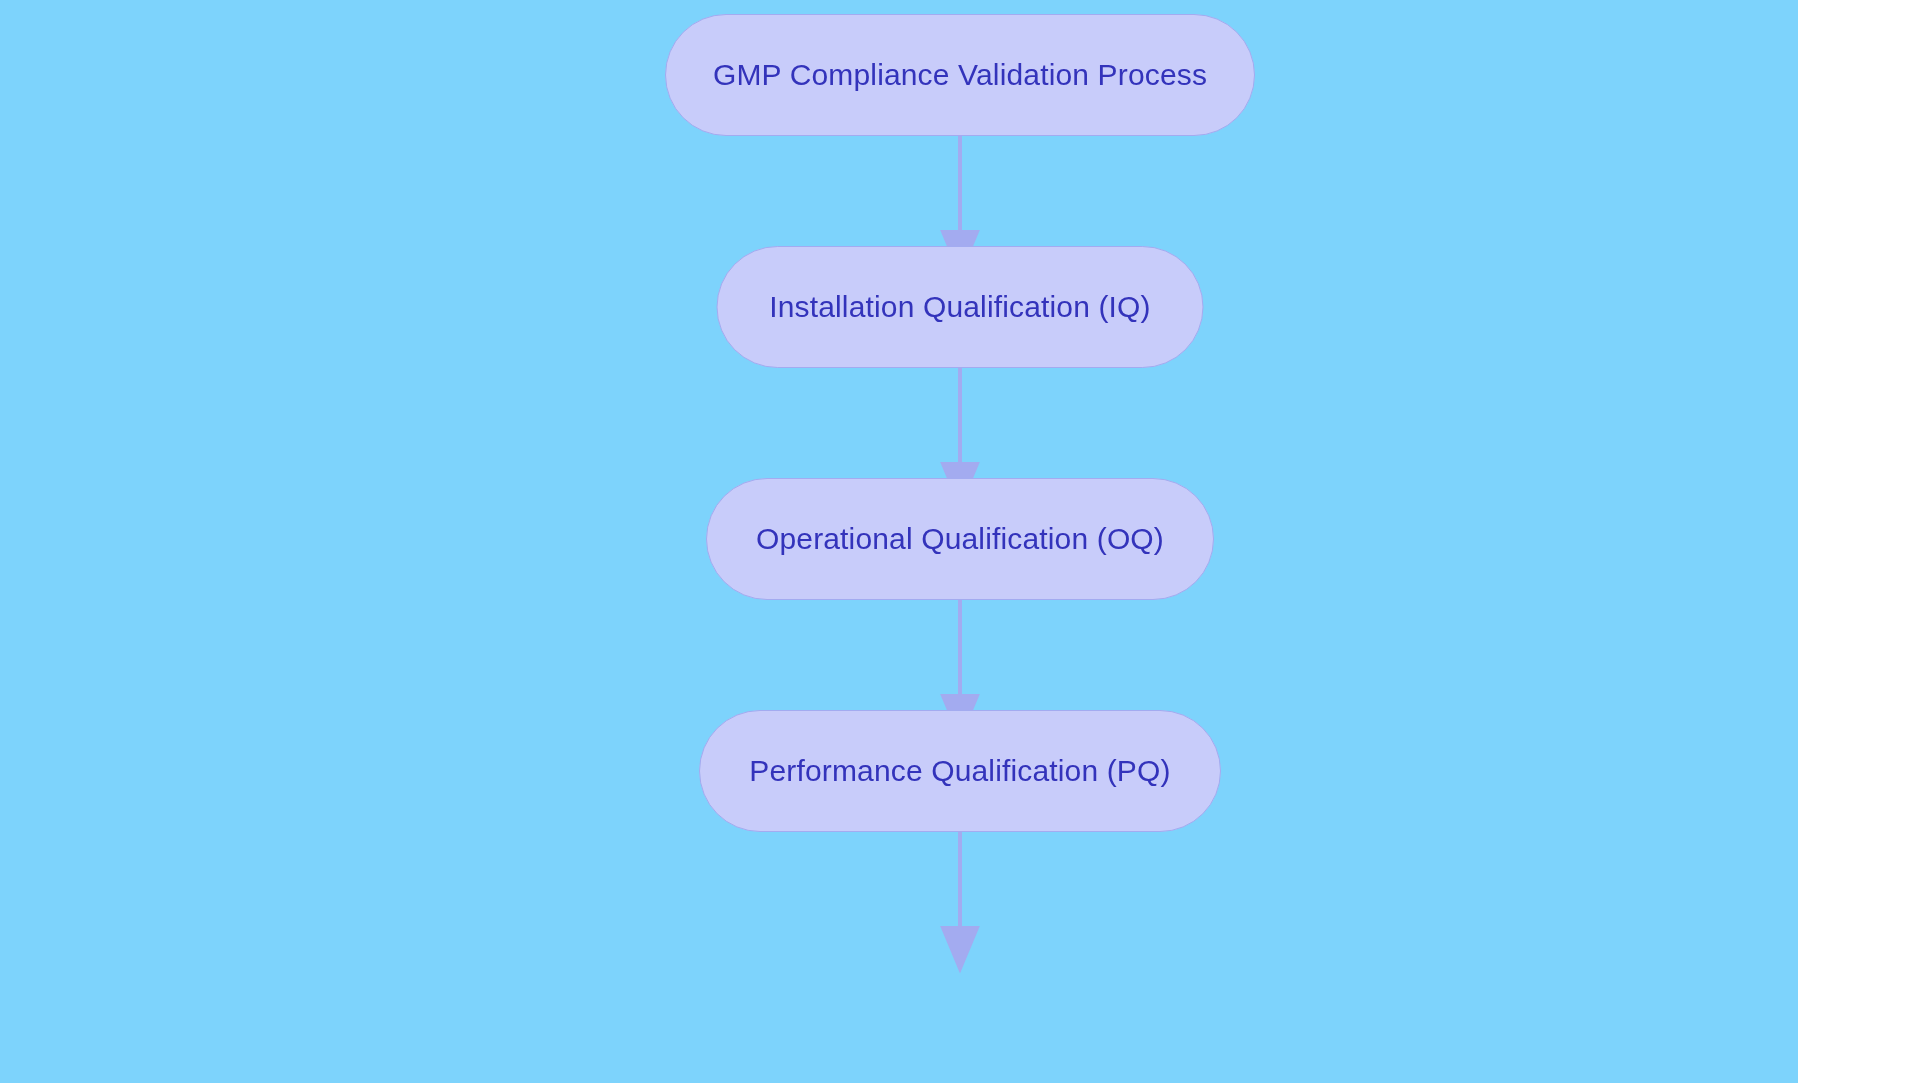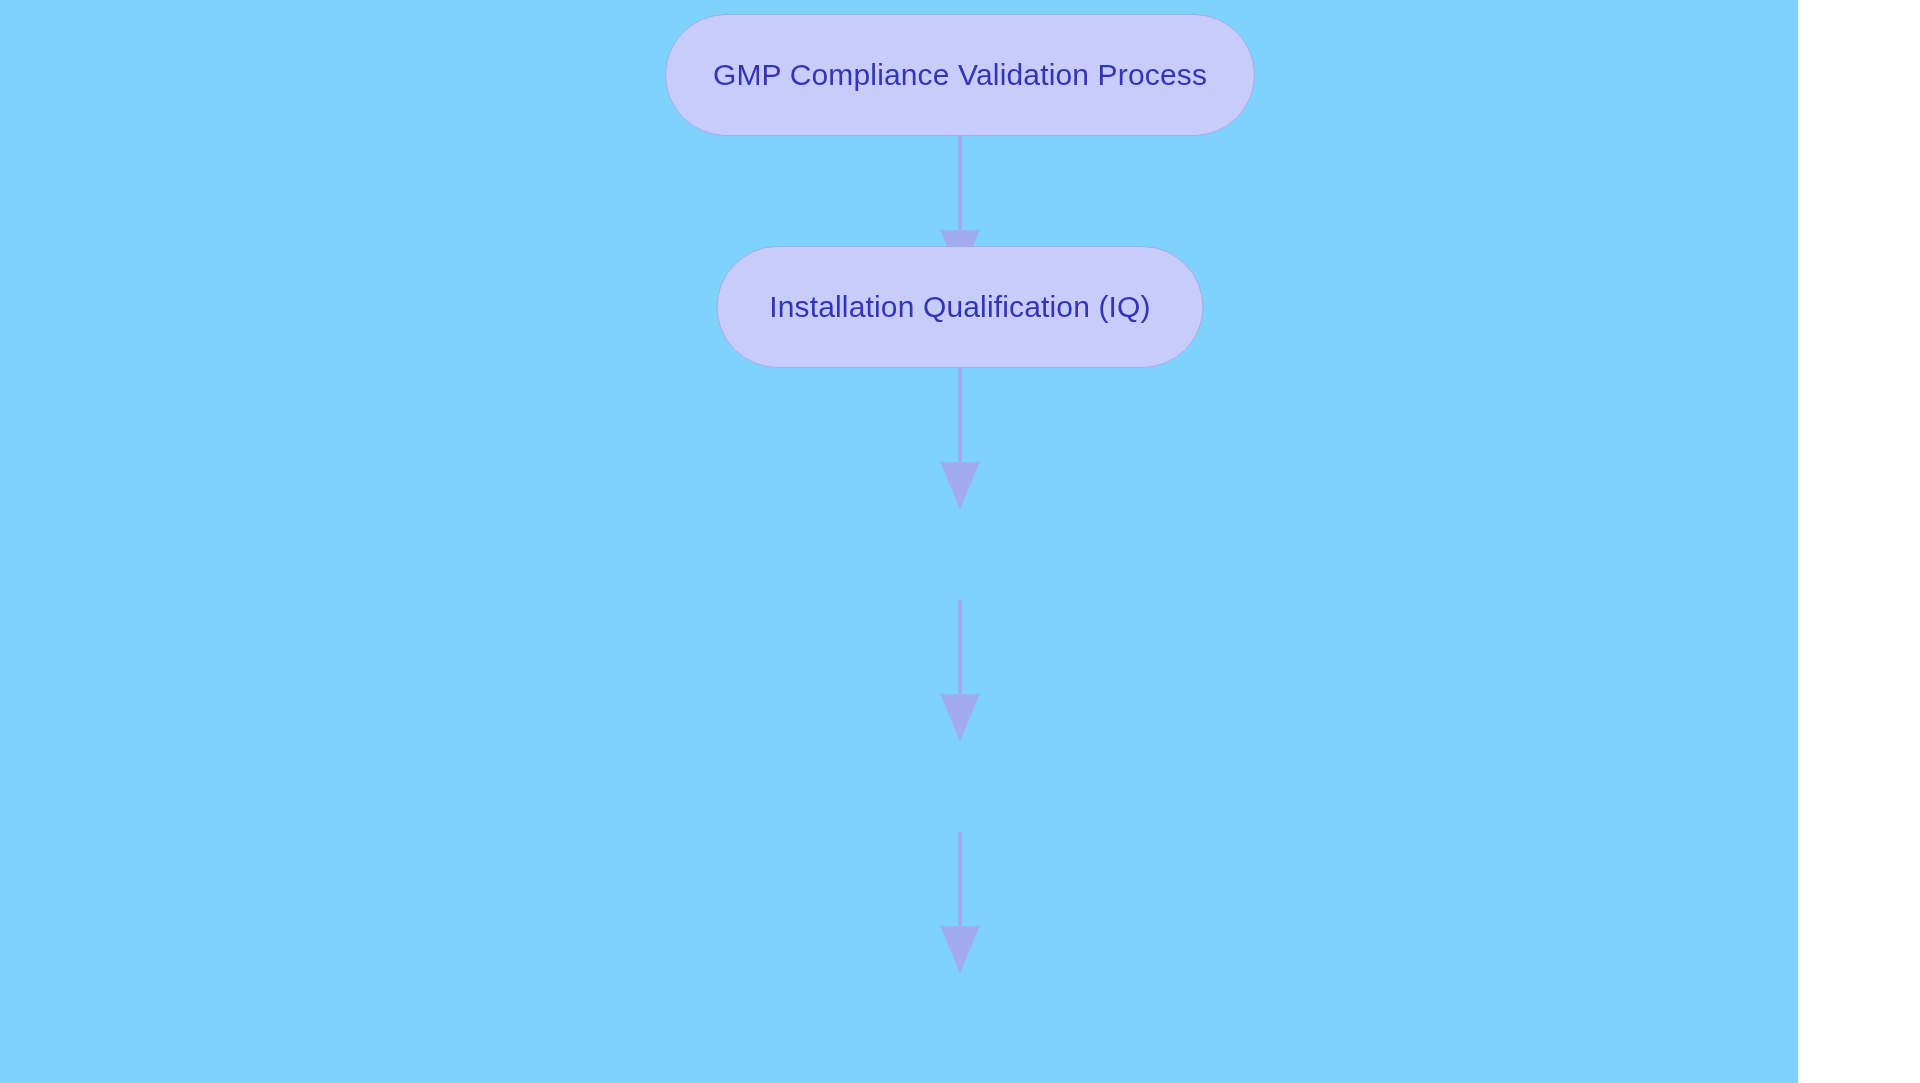--- a/index.html
+++ b/index.html
@@ -96,17 +96,23 @@
   <div class="node-layer">
 
     <div class="flow-node node-0">
       <span class="node-label">GMP Compliance Validation Process</span>
     </div>
 
     <div class="flow-node node-1">
       <span class="node-label">Installation Qualification (IQ)</span>
     </div>
 
+    <div class="flow-node node-2">
+      <span class="node-label">Operational Qualification (OQ)</span>
+    </div>
 
+    <div class="flow-node node-3">
+      <span class="node-label">Performance Qualification (PQ)</span>
+    </div>
 
 
   </div>
 </div>
 
 </body></html>

